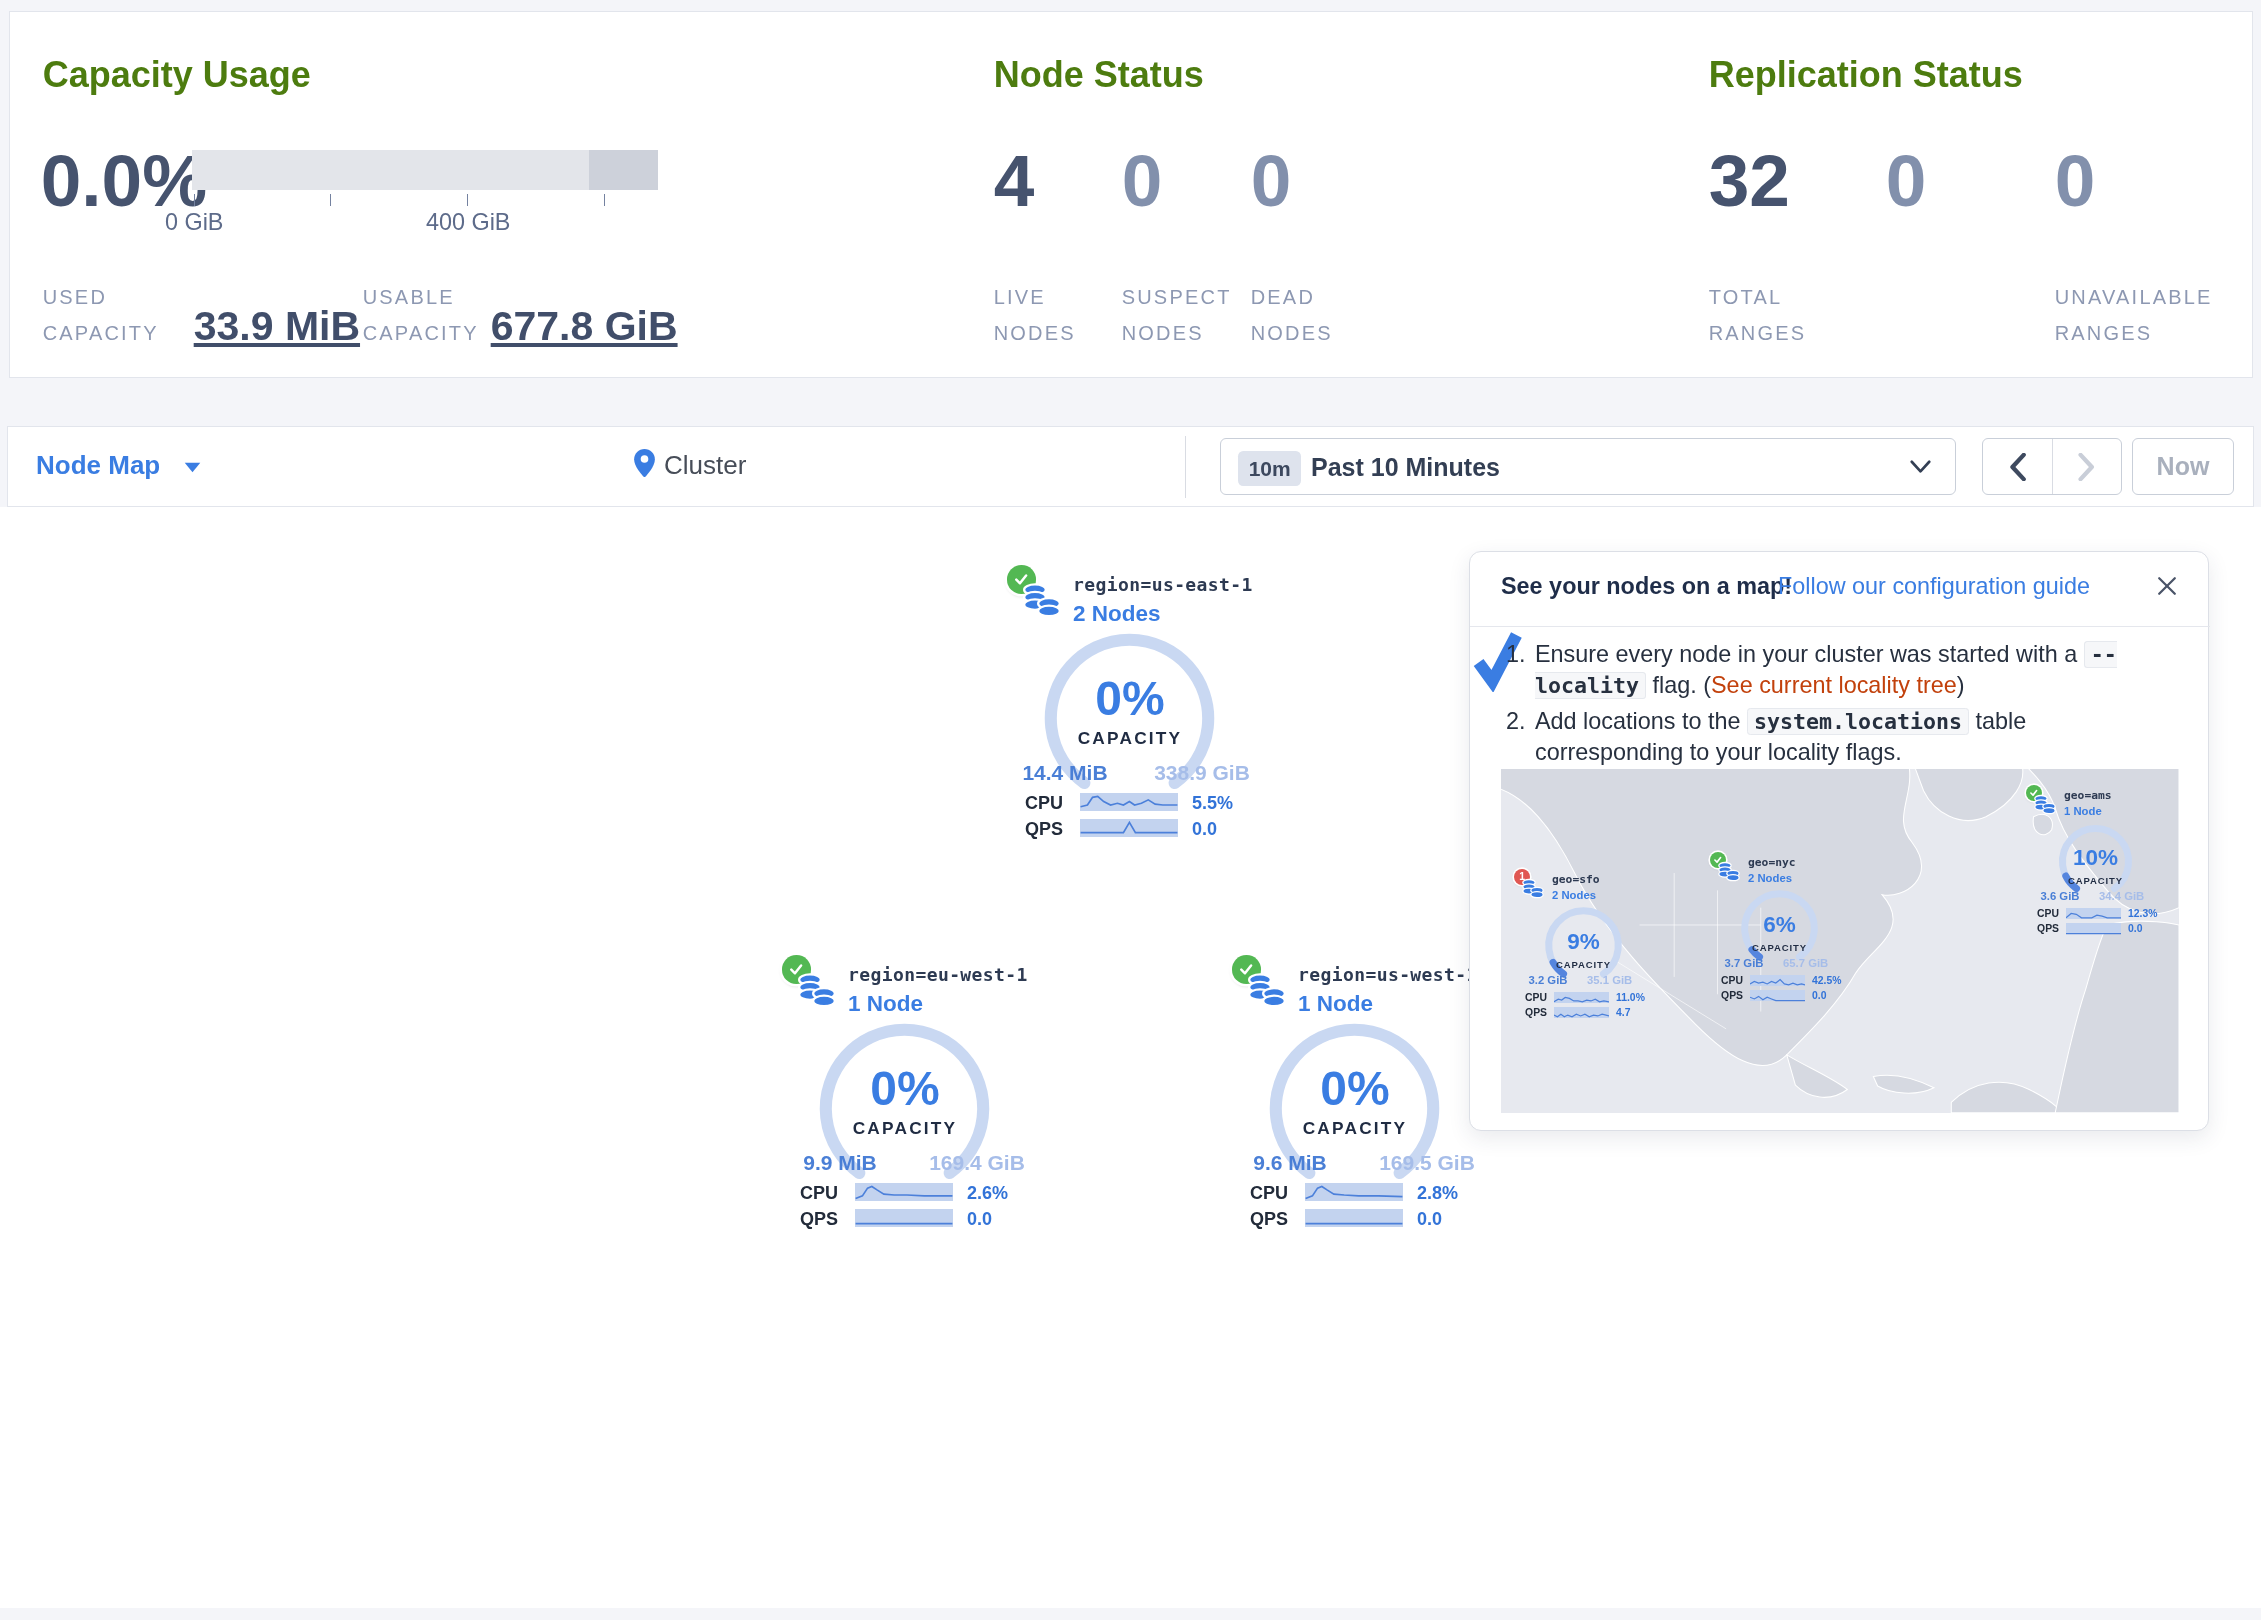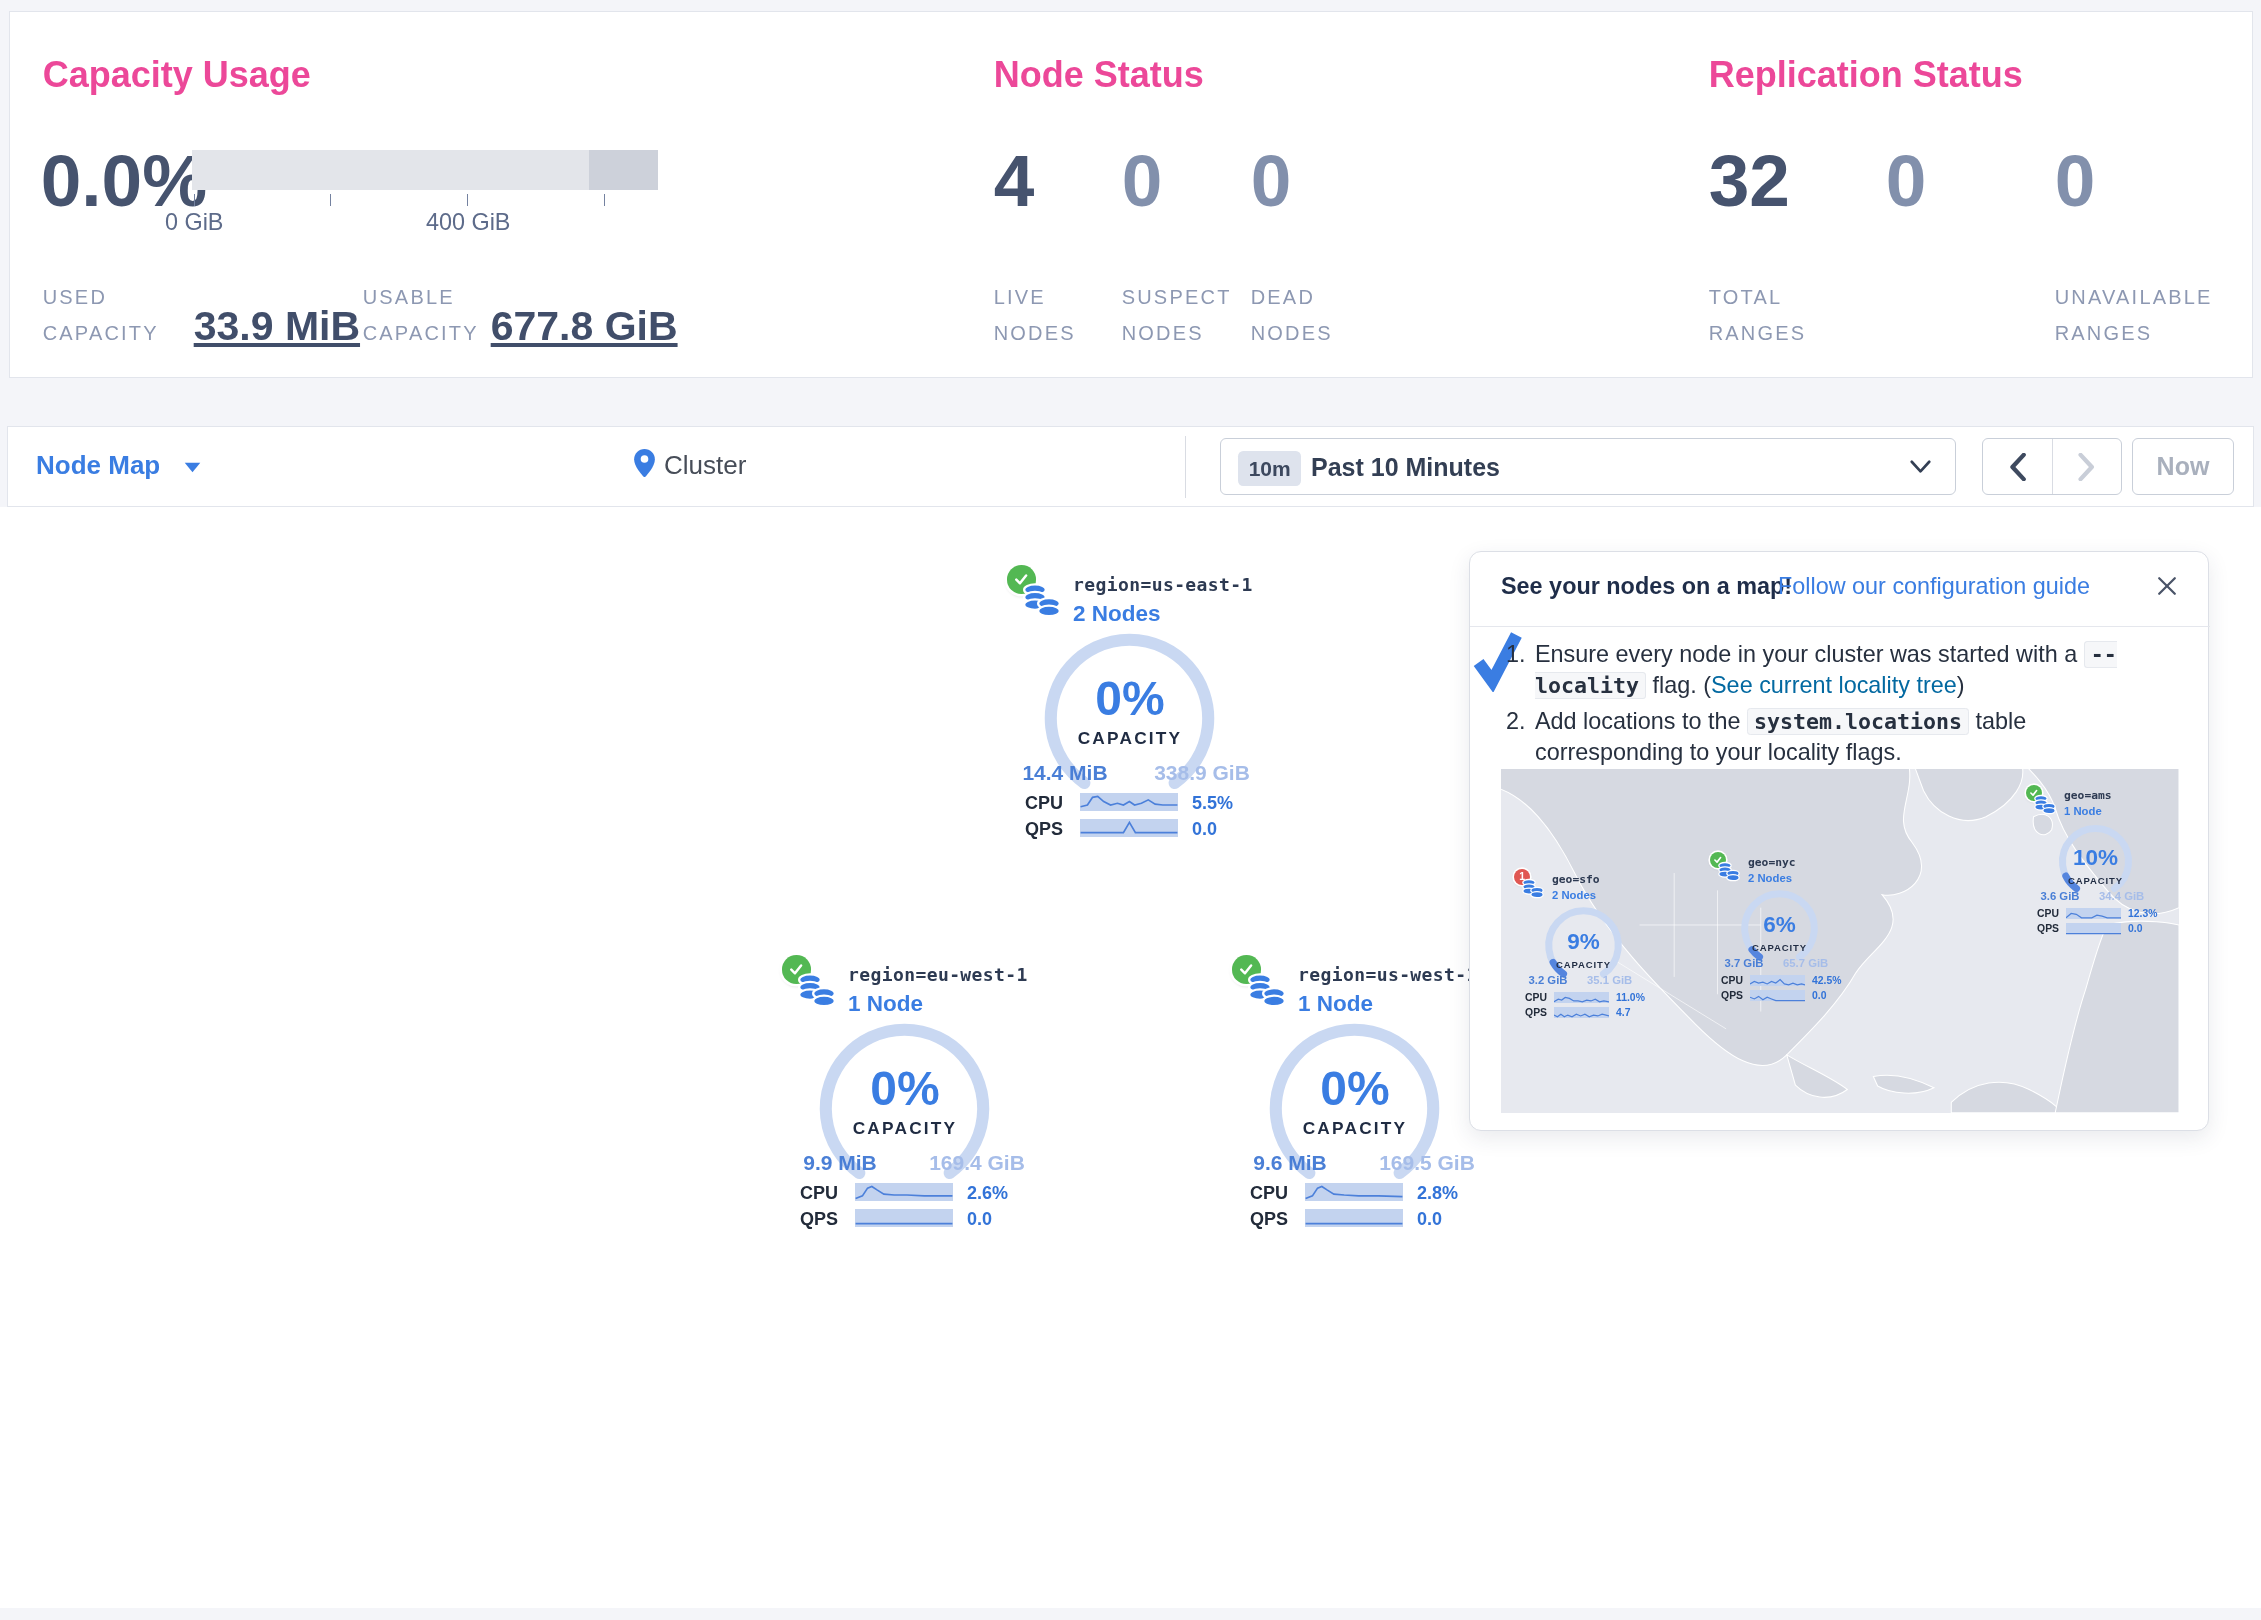--- a/index.html
+++ b/index.html
@@ -3,21 +3,21 @@
 <meta charset="utf-8">
 <style>
   * { margin:0; padding:0; box-sizing:border-box; }
   html,body { width:2261px; height:1621px; }
   body { position:relative; background:#f4f5f9; font-family:"Liberation Sans", sans-serif; overflow:hidden; }
 
   .abs { position:absolute; }
 
   
   .summary-panel { left:8.7px; top:11.3px; width:2244px; height:367px; background:#fff; border:0.9px solid #e2e5ec; }
-  .sec-title { font-size:36px; font-weight:600; color:#ec4899; }
+  .sec-title { font-size:36px; font-weight:600; color:#4d7c0f; }
   .bignum { font-size:73px; font-weight:700; color:#46536e; line-height:1; }
   .bignum.muted { color:#8290ac; }
   .caps-label { font-size:20px; font-weight:400; letter-spacing:2.2px; color:#8d98b2; line-height:1.78; }
   .stat-value { font-size:41px; font-weight:700; color:#414e6a; line-height:1;text-decoration:underline; }
 
   .cap-bar { left:182px; top:138px; width:466px; height:40px; background:#e3e5ea; }
   .cap-bar-dark { position:absolute; right:0; top:0; width:69px; height:40px; background:#cdd1da; }
   .tick { width:1.7px; height:12px; background:#7482a0; top:182px; }
   .tick-label { top:197px; font-size:23.4px; color:#5d6b8a; width:139px; text-align:center; }
 
@@ -320,21 +320,21 @@
   </svg>
   <div class="popup-divider"></div>
 
   <svg class="bigcheck" width="55" height="66" viewBox="0 0 64 76">
     <polyline points="10,42 26,64 54,10" fill="none" stroke="#3a7de2" stroke-width="14" stroke-linecap="butt"></polyline>
   </svg>
 
   <div class="steps">
     <div class="step">
       <span class="step-num">1.</span>
-      <span><span>Ensure every node in your cluster was started with a </span><span class="code">--locality</span><span> flag. (</span><span style="color:#0369a1;cursor:pointer">See current locality tree</span><span>)</span></span>
+      <span><span>Ensure every node in your cluster was started with a </span><span class="code">--locality</span><span> flag. (</span><span style="color:#c2410c;cursor:pointer">See current locality tree</span><span>)</span></span>
     </div>
     <div class="step">
       <span class="step-num">2.</span>
       <span><span>Add locations to the </span><span class="code">system.locations</span><span> table corresponding to your locality flags.</span></span>
     </div>
   </div>
 
   <div class="minimap">
     <svg width="678" height="344" viewBox="0 0 783 397" style="position:absolute;left:0;top:0">
       <g fill="#d6d9e1" stroke="#fff" stroke-width="1.2">

